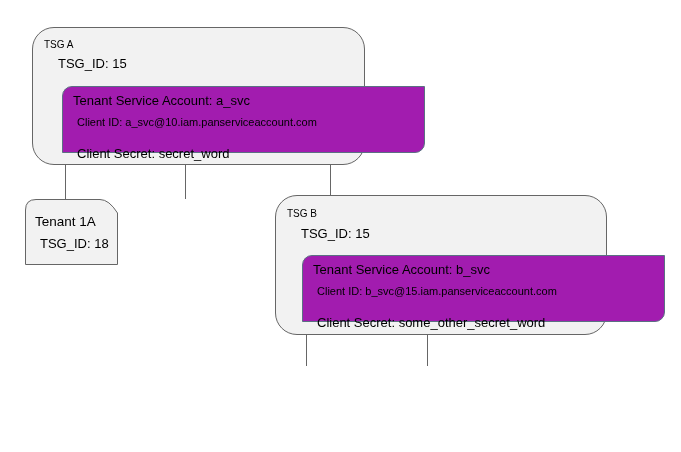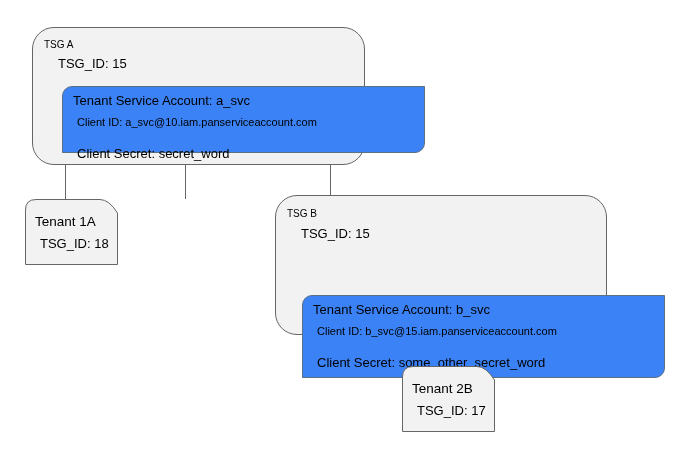--- a/index.html
+++ b/index.html
@@ -34,21 +34,21 @@
   .group-id {
     position: absolute;
     font-size: 13px;
     line-height: 16px;
     white-space: nowrap;
   }
 
   
   .account-box {
     position: absolute;
-    background: #3b82f6;
+    background: #a21caf;
     border: 1px solid #5b7083;
     border-radius: 10px 0 10px 0;
     box-sizing: border-box;
   }
   .account-title {
     position: absolute;
     left: 10px;
     top: 6px;
     font-size: 13px;
     line-height: 16px;
@@ -131,37 +131,30 @@
 
   <div class="connector" style="left:306px; top:335px; height:31px;"></div>
   <div class="connector" style="left:427px; top:335px; height:31px;"></div>
 
   <div class="account-box" style="left:62px; top:86px; width:363px; height:67px;">
     <div class="account-title">Tenant Service Account: a_svc</div>
     <div class="account-client-id">Client ID: a_svc@10.iam.panserviceaccount.com</div>
     <div class="account-client-secret">Client Secret: secret_word</div>
   </div>
 
-  <div class="account-box" style="left:302px; top:255px; width:363px; height:83px;margin-top:40px;">
+  <div class="account-box" style="left:302px; top:255px; width:363px; height:67px;">
     <div class="account-title">Tenant Service Account: b_svc</div>
     <div class="account-client-id">Client ID: b_svc@15.iam.panserviceaccount.com</div>
     <div class="account-client-secret">Client Secret: some_other_secret_word</div>
   </div>
 
   <div class="tenant-card" style="left:25px; top:199px;">
     <svg width="93" height="66" viewBox="0 0 93 66">
       <path class="card-shape" d="M0.5,11 Q0.5,0.5 11,0.5 L75,0.5 Q84,0.5 92.5,14 L92.5,65.5 L0.5,65.5 Z"></path>
     </svg>
     <div class="tenant-title">Tenant 1A</div>
     <div class="tenant-id">TSG_ID: 18</div>
   </div>
 
 
 
-  <div class="tenant-card" style="left:402px; top:366px;">
-    <svg width="93" height="66" viewBox="0 0 93 66">
-      <path class="card-shape" d="M0.5,11 Q0.5,0.5 11,0.5 L75,0.5 Q84,0.5 92.5,14 L92.5,65.5 L0.5,65.5 Z"></path>
-    </svg>
-    <div class="tenant-title">Tenant 2B</div>
-    <div class="tenant-id">TSG_ID: 17</div>
-  </div>
 
 </div>
 
 </body></html>

